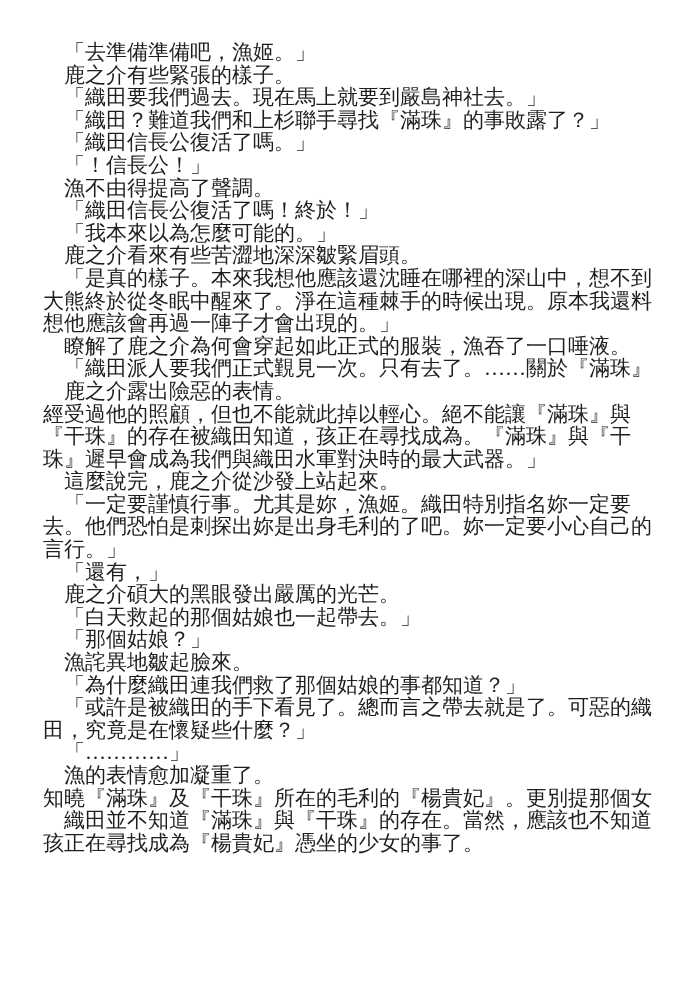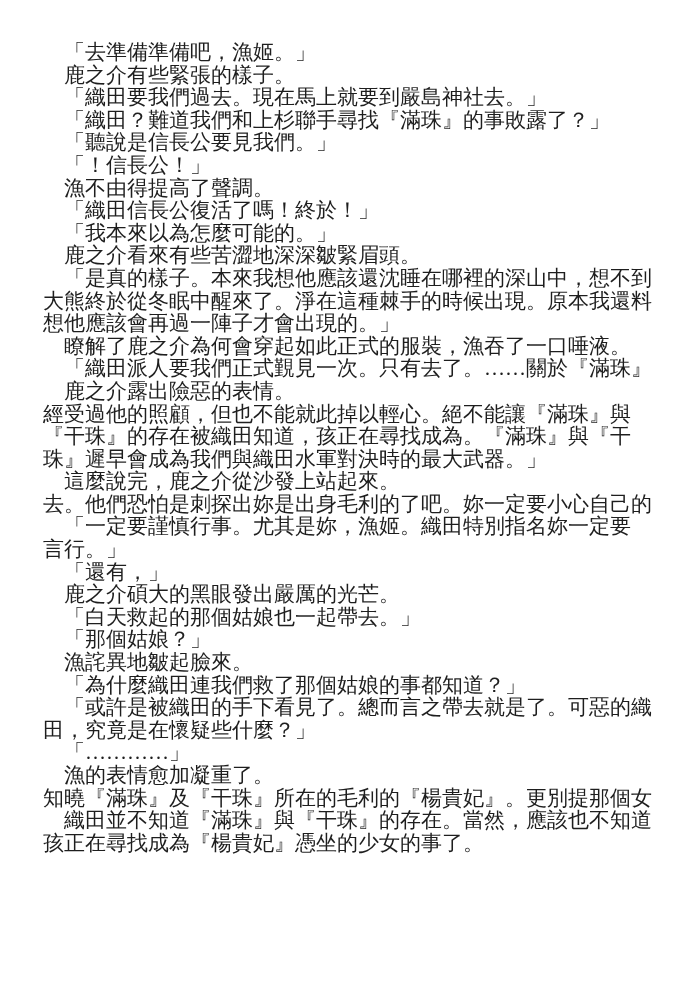--- a/index.html
+++ b/index.html
@@ -40,38 +40,38 @@
 </style>
 </head>
 <body>
 
 <div class="page">
   <div class="text-block">
       <div class="line indent">「去準備準備吧，漁姬。」</div>
       <div class="line indent">鹿之介有些緊張的樣子。</div>
       <div class="line indent">「織田要我們過去。現在馬上就要到嚴島神社去。」</div>
       <div class="line indent">「織田？難道我們和上杉聯手尋找『滿珠』的事敗露了？」</div>
-      <div class="line indent">「聽說是信長公要見我們。」</div>
+      <div class="line indent">「織田信長公復活了嗎。」</div>
       <div class="line indent">「！信長公！」</div>
       <div class="line indent">漁不由得提高了聲調。</div>
       <div class="line indent">「織田信長公復活了嗎！終於！」</div>
       <div class="line indent">「我本來以為怎麼可能的。」</div>
       <div class="line indent">鹿之介看來有些苦澀地深深皺緊眉頭。</div>
       <div class="line indent">「是真的樣子。本來我想他應該還沈睡在哪裡的深山中，想不到</div>
       <div class="line">大熊終於從冬眠中醒來了。淨在這種棘手的時候出現。原本我還料</div>
       <div class="line">想他應該會再過一陣子才會出現的。」</div>
       <div class="line indent">瞭解了鹿之介為何會穿起如此正式的服裝，漁吞了一口唾液。</div>
       <div class="line indent">「織田派人要我們正式覲見一次。只有去了。……關於『滿珠』</div>
       <div class="line indent">鹿之介露出險惡的表情。</div>
       <div class="line">經受過他的照顧，但也不能就此掉以輕心。絕不能讓『滿珠』與</div>
       <div class="line">『干珠』的存在被織田知道，孩正在尋找成為。『滿珠』與『干</div>
       <div class="line">珠』遲早會成為我們與織田水軍對決時的最大武器。」</div>
       <div class="line indent">這麼說完，鹿之介從沙發上站起來。</div>
+      <div class="line indent">「一定要謹慎行事。尤其是妳，漁姬。織田特別指名妳一定要</div>
       <div class="line">去。他們恐怕是刺探出妳是出身毛利的了吧。妳一定要小心自己的</div>
-      <div class="line indent">「一定要謹慎行事。尤其是妳，漁姬。織田特別指名妳一定要</div>
       <div class="line">言行。」</div>
       <div class="line indent">「還有，」</div>
       <div class="line indent">鹿之介碩大的黑眼發出嚴厲的光芒。</div>
       <div class="line indent">「白天救起的那個姑娘也一起帶去。」</div>
       <div class="line indent">「那個姑娘？」</div>
       <div class="line indent">漁詫異地皺起臉來。</div>
       <div class="line indent">「為什麼織田連我們救了那個姑娘的事都知道？」</div>
       <div class="line indent">「或許是被織田的手下看見了。總而言之帶去就是了。可惡的織</div>
       <div class="line">田，究竟是在懷疑些什麼？」</div>
       <div class="line indent">「…………」</div>

